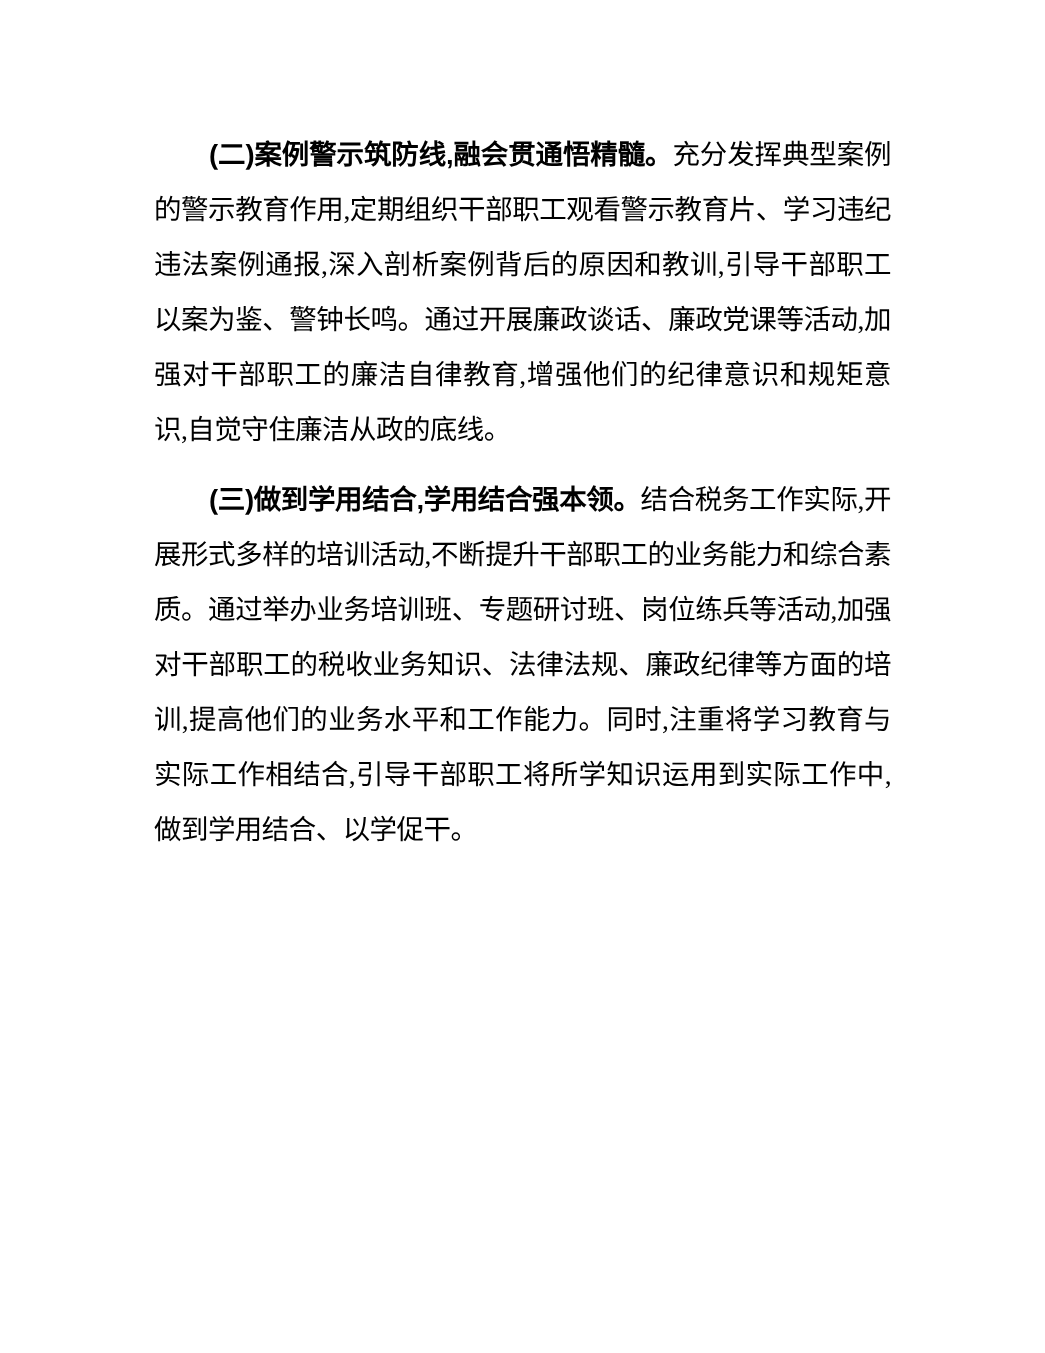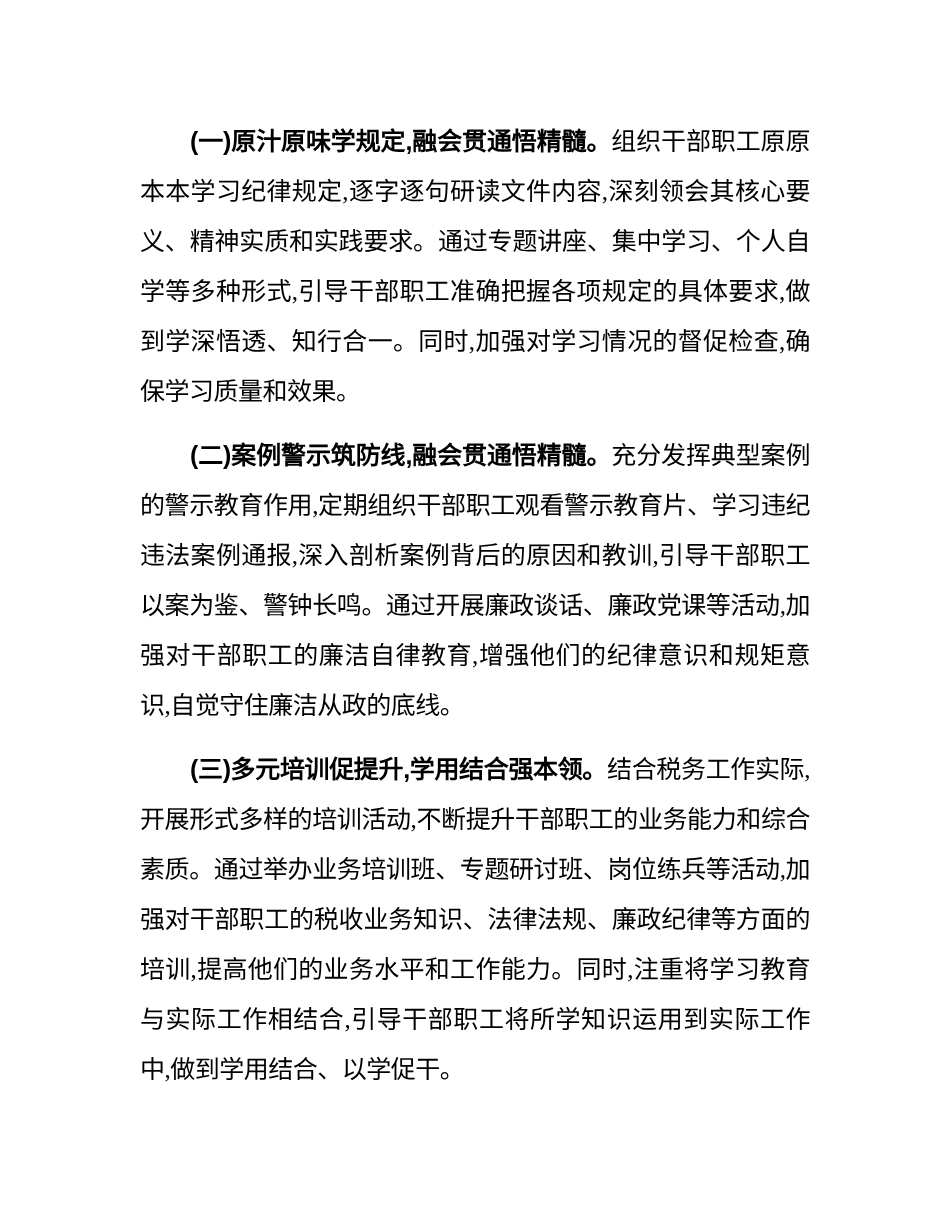--- a/index.html
+++ b/index.html
@@ -47,20 +47,19 @@
     color: #000000;
     font-family: "Liberation Serif", serif;
   }
 </style>
 </head>
 <body>
 
 <div class="doc-page">
   <div class="doc-body">
 
-    <p class="para"><span class="para-heading">(一)原汁原味学规定,融会贯通悟精髓。</span><span class="para-body">组织干部职工原原本本学习纪律规定,逐字逐句研读文件内容,深刻领会其核心要义、精神实质和实践要求。通过专题讲座、集中学习、个人自学等多种形式,引导干部职工准确把握各项规定的具体要求,做到学深悟透、知行合一。同时,加强对学习情况的督促检查,确保学习质量和效果。</span></p>
 
     <p class="para"><span class="para-heading">(二)案例警示筑防线,融会贯通悟精髓。</span><span class="para-body">充分发挥典型案例的警示教育作用,定期组织干部职工观看警示教育片、学习违纪违法案例通报,深入剖析案例背后的原因和教训,引导干部职工以案为鉴、警钟长鸣。通过开展廉政谈话、廉政党课等活动,加强对干部职工的廉洁自律教育,增强他们的纪律意识和规矩意识,自觉守住廉洁从政的底线。</span></p>
 
-    <p class="para"><span class="para-heading">(三)多元培训促提升,学用结合强本领。</span><span class="para-body">结合税务工作实际,开展形式多样的培训活动,不断提升干部职工的业务能力和综合素质。通过举办业务培训班、专题研讨班、岗位练兵等活动,加强对干部职工的税收业务知识、法律法规、廉政纪律等方面的培训,提高他们的业务水平和工作能力。同时,注重将学习教育与实际工作相结合,引导干部职工将所学知识运用到实际工作中,做到学用结合、以学促干。</span></p>
+    <p class="para"><span class="para-heading">(三)做到学用结合,学用结合强本领。</span><span class="para-body">结合税务工作实际,开展形式多样的培训活动,不断提升干部职工的业务能力和综合素质。通过举办业务培训班、专题研讨班、岗位练兵等活动,加强对干部职工的税收业务知识、法律法规、廉政纪律等方面的培训,提高他们的业务水平和工作能力。同时,注重将学习教育与实际工作相结合,引导干部职工将所学知识运用到实际工作中,做到学用结合、以学促干。</span></p>
 
   </div>
 </div>
 
 </body></html>

